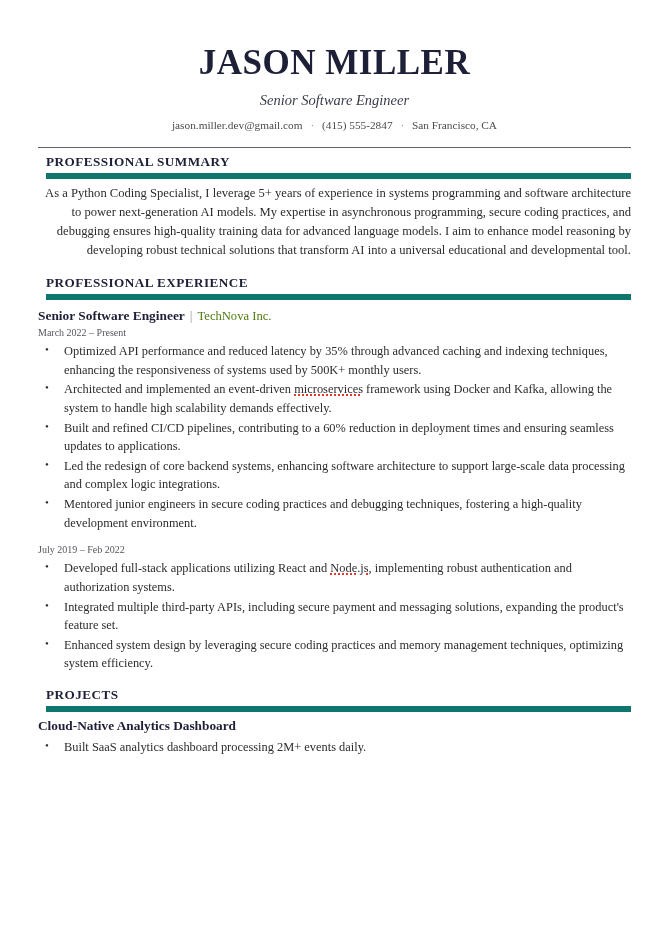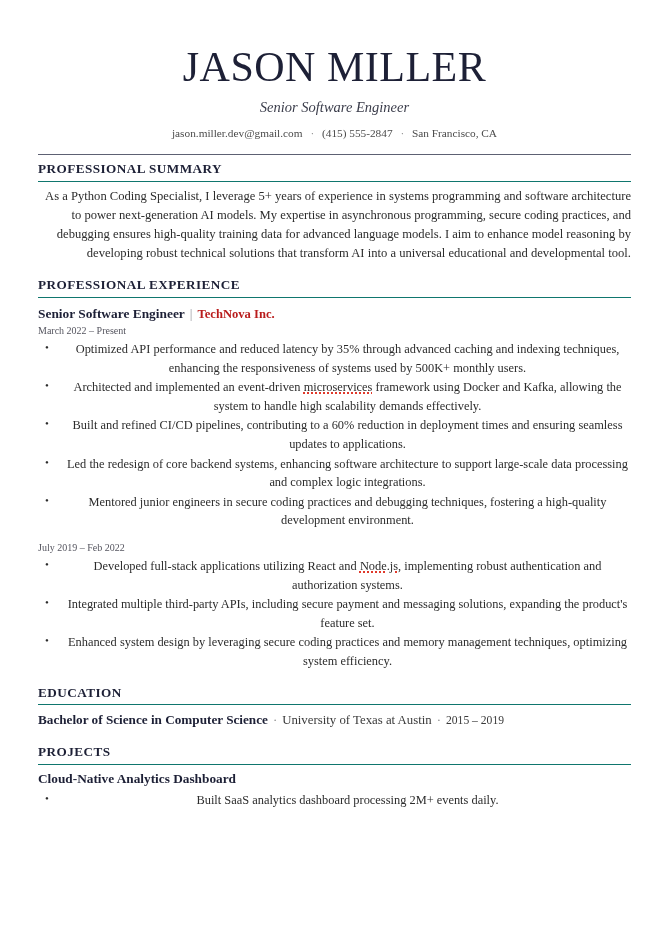--- a/index.html
+++ b/index.html
@@ -22,22 +22,22 @@
     position: relative;
     background: #fff;
   }
 
   
   .header {
     text-align: center;
     padding-top: 44px;
   }
   .name {
-    font-size: 42px;
-    font-weight: normal;
+    font-size: 35px;
+    font-weight: bold;
     color: #1d2036;
     letter-spacing: 0.5px;
     line-height: 1.1;
     margin: 0;
   }
   .headline {
     font-size: 14.5px;
     font-style: italic;
     color: #3a3c4a;
     margin-top: 9px;
@@ -61,22 +61,23 @@
   .section-rule-top {
     border-top: 1.6px solid #5d6173;
     margin-bottom: 6px;
   }
   .section-title {
     font-size: 13.2px;
     font-weight: bold;
     color: #1d2036;
     letter-spacing: 0.45px;
     padding-bottom: 3px;
-    border-bottom: 1px solid #0f766e;
+    border-bottom: 6px solid #0f766e;
     line-height: 1.25;
+    margin-left: 8px;
   }
   .section-body {
     padding-top: 5px;
   }
 
   .summary {
     font-size: 12.6px;
     line-height: 1.52;
     color: #2c2c2c;
     text-align: right;
@@ -92,36 +93,34 @@
   .job-title {
     font-weight: bold;
     color: #1d2036;
   }
   .job-pipe {
     color: #9a9aa2;
     padding: 0 5px;
     font-weight: normal;
   }
   .job-company {
-    color: #b91c1c;
+    color: #4d7c0f;
     font-size: 12.6px;
-    font-weight: bold;
   }
   .job-dates {
     font-size: 10px;
     color: #55555f;
     margin-top: 1px;
     line-height: 1.3;
   }
 
   ul.bullets {
     list-style: none;
     margin: 3px 0 0 0;
     padding: 0;
-    text-align: center;
   }
   ul.bullets li {
     position: relative;
     padding-left: 26px;
     font-size: 12.4px;
     line-height: 1.5;
     color: #2c2c2c;
     margin-bottom: 1px;
   }
   ul.bullets li::before {
@@ -212,26 +211,20 @@
           <div class="job-dates">July 2019 – Feb 2022</div>
           <ul class="bullets">
             <li><span>Developed full-stack applications utilizing React and </span><span class="spellerr">Node.js</span><span>, implementing robust authentication and authorization systems.</span></li>
             <li><span>Integrated multiple third-party APIs, including secure payment and messaging solutions, expanding the product's feature set.</span></li>
             <li><span>Enhanced system design by leveraging secure coding practices and memory management techniques, optimizing system efficiency.</span></li>
           </ul>
         </div>
       </div>
   </div>
 
-  <div class="section">
-    <div class="section-title">EDUCATION</div>
-    <div class="section-body" id="education-body">
-        <div class="edu-line"><span class="edu-degree">Bachelor of Science in Computer Science</span><span class="edu-sep">·</span><span class="edu-school">University of Texas at Austin</span><span class="edu-sep">·</span><span class="edu-years">2015 – 2019</span></div>
-      </div>
-  </div>
 
   <div class="section">
     <div class="section-title">PROJECTS</div>
     <div class="section-body" id="projects-body">
         <div class="project-name">Cloud-Native Analytics Dashboard</div>
         <ul class="bullets">
           <li><span>Built SaaS analytics dashboard processing 2M+ events daily.</span></li>
         </ul>
       </div>
   </div>

